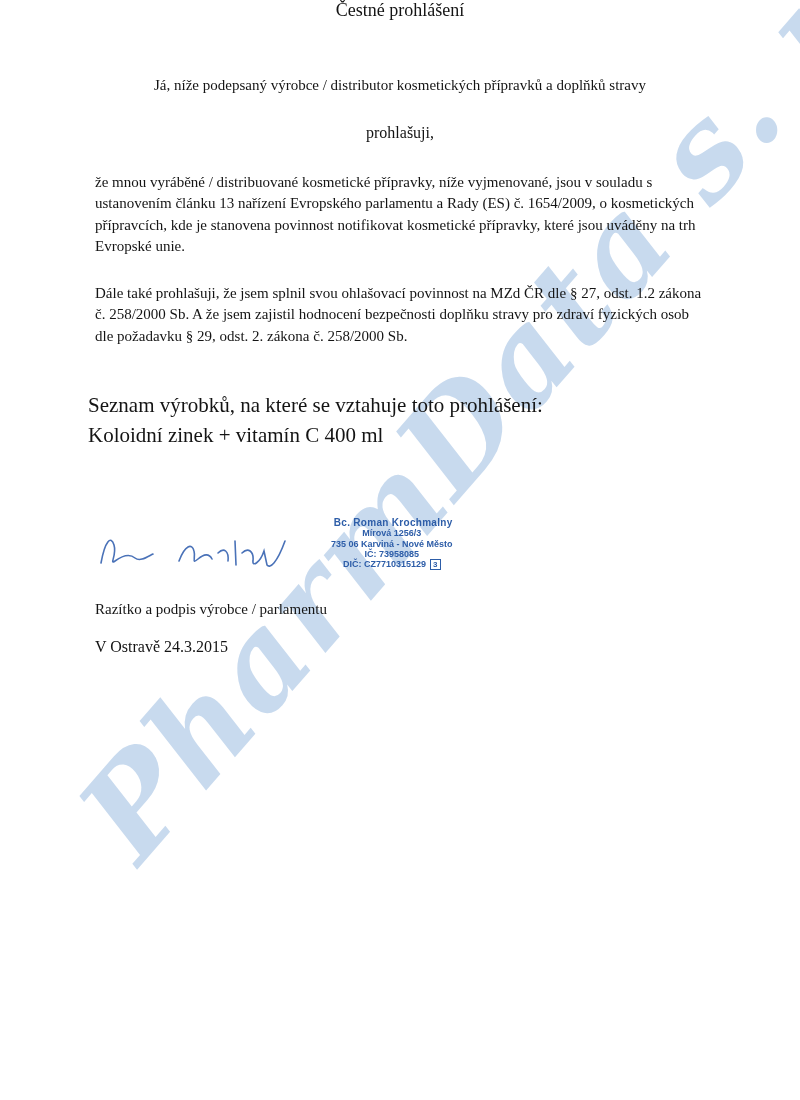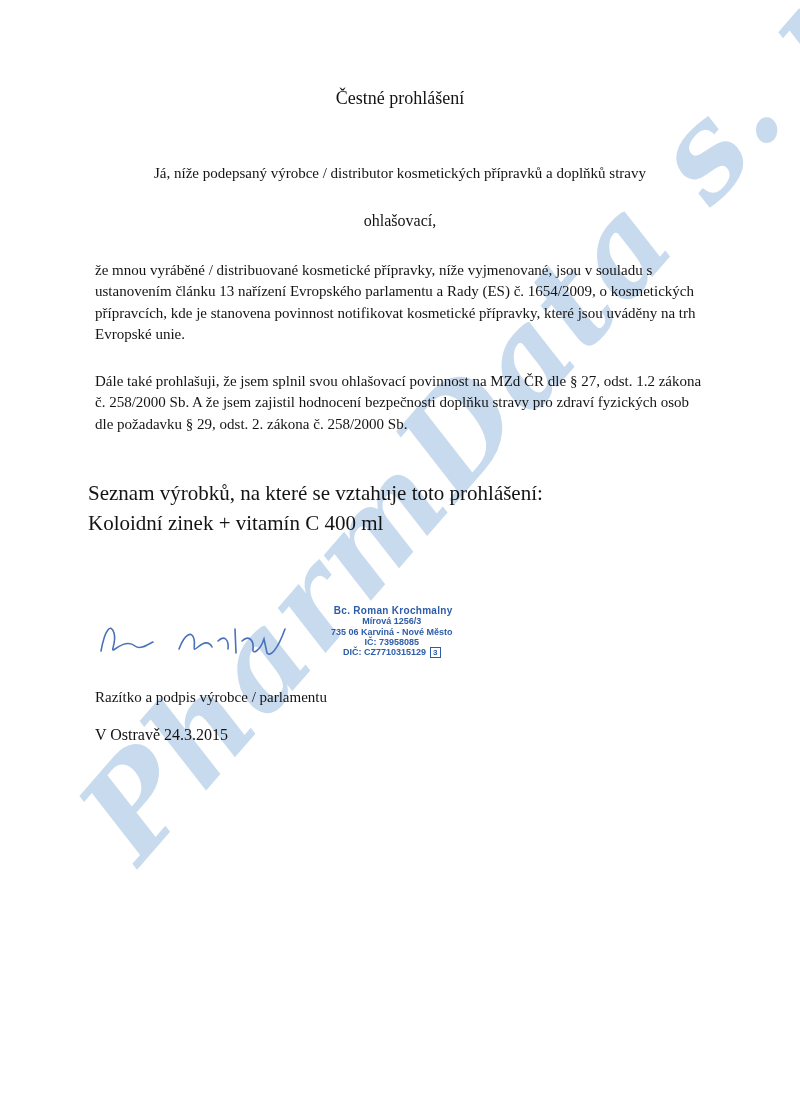--- a/index.html
+++ b/index.html
@@ -26,21 +26,20 @@
     letter-spacing: 3px;
     color: rgba(125, 168, 214, 0.42);
     white-space: nowrap;
     z-index: 0;
     pointer-events: none;
     user-select: none;
   }
   .content {
     position: relative;
     z-index: 1;
-    padding-top: 88px;
   }
   .title {
     text-align: center;
     font-size: 18px;
     font-weight: normal;
     margin: 0;
   }
   .intro {
     text-align: center;
     font-size: 15px;
@@ -104,21 +103,21 @@
 <div class="page">
 
   <div class="watermark">PharmData s. r. o.</div>
 
   <div class="content">
 
     <h1 class="title">Čestné prohlášení</h1>
 
     <div class="intro">Já, níže podepsaný výrobce / distributor kosmetických přípravků a doplňků stravy</div>
 
-    <div class="declare">ohlašovací,</div>
+    <div class="declare">prohlašuji,</div>
 
     <div class="para">že mnou vyráběné / distribuované kosmetické přípravky, níže vyjmenované, jsou v souladu s ustanovením článku 13 nařízení Evropského parlamentu a Rady (ES) č. 1654/2009, o kosmetických přípravcích, kde je stanovena povinnost notifikovat kosmetické přípravky, které jsou uváděny na trh Evropské unie.</div>
 
     <div class="para second">Dále také prohlašuji, že jsem splnil svou ohlašovací povinnost na MZd ČR dle § 27, odst. 1.2 zákona č. 258/2000 Sb. A že jsem zajistil hodnocení bezpečnosti doplňku stravy pro zdraví fyzických osob dle požadavku § 29, odst. 2. zákona č. 258/2000 Sb.</div>
 
     <div class="list-block">
       <div class="product-header">Seznam výrobků, na které se vztahuje toto prohlášení:</div>
       <div class="product-line">Koloidní zinek + vitamín C 400 ml</div>
     </div>
 

